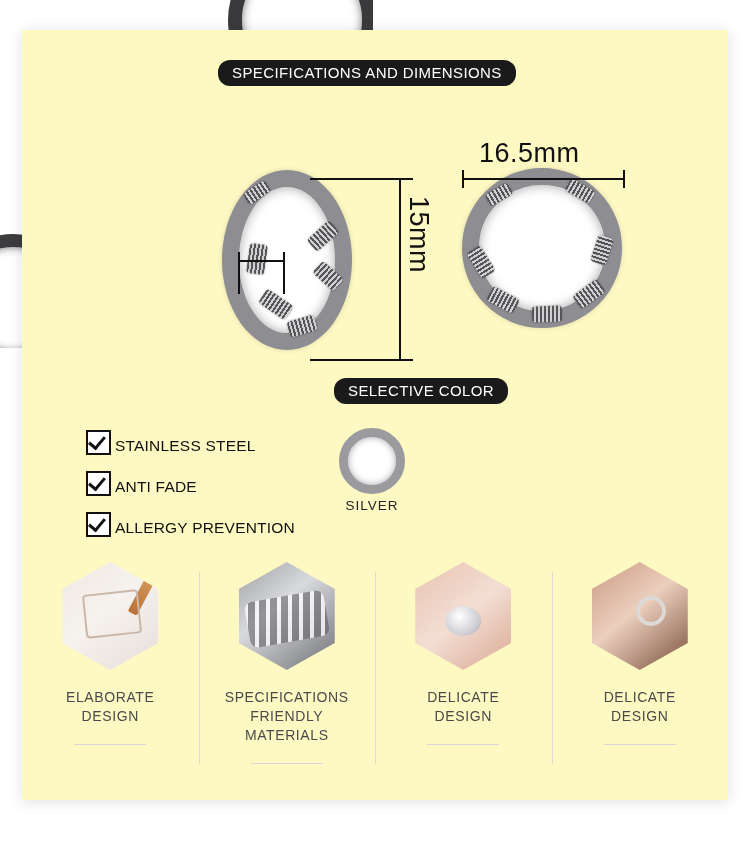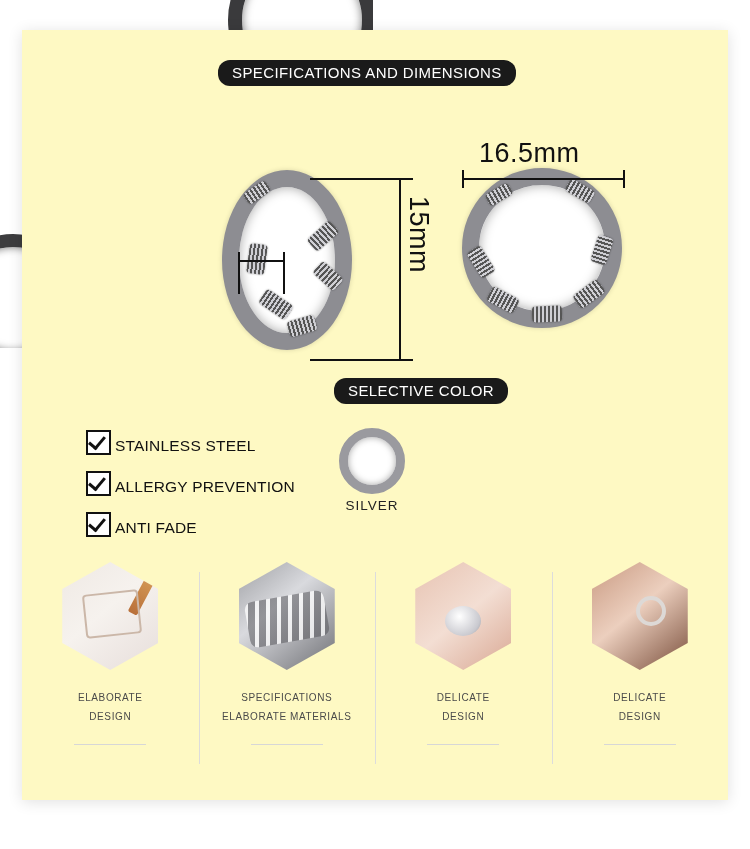--- a/index.html
+++ b/index.html
@@ -262,21 +262,21 @@
   .hex.model::after {
     content: "";
     position: absolute;
     left: 44px; top: 34px;
     width: 22px; height: 22px;
     border-radius: 50%;
     border: 4px solid #ddd9d6;
   }
 
   .f-label {
-    font-size: 10px;
+    font-size: 14px;
     letter-spacing: .6px;
     color: #4a4a4a;
     line-height: 19px;
     text-align: center;
   }
   .f-rule {
     width: 72px;
     height: 1px;
     background: #d7d7d7;
     margin: 18px auto 0 auto;
@@ -360,25 +360,25 @@
 
   <div class="pill" id="pill-color">SELECTIVE COLOR</div>
 
   <div class="checks">
     <div class="check-row">
       <span class="check-box"></span>
       <span class="check-label">STAINLESS STEEL</span>
     </div>
     <div class="check-row">
       <span class="check-box"></span>
-      <span class="check-label">ALLERGY PREVENTION</span>
+      <span class="check-label">ANTI FADE</span>
     </div>
     <div class="check-row">
       <span class="check-box"></span>
-      <span class="check-label">ANTI FADE</span>
+      <span class="check-label">ALLERGY PREVENTION</span>
     </div>
   </div>
 
   <div class="swatch">
     <div class="mini-ring"></div>
     <div class="name">SILVER</div>
   </div>
 
   <div class="features">
 
@@ -389,21 +389,21 @@
       <div class="f-label">ELABORATE</div>
       <div class="f-label">DESIGN</div>
       <div class="f-rule"></div>
     </div>
 
     <div class="feature">
       <div class="hexwrap">
         <div class="hex metal"></div>
       </div>
       <div class="f-label">SPECIFICATIONS</div>
-      <div class="f-label">ELABORATE MATERIALS</div>
+      <div class="f-label">FRIENDLY MATERIALS</div>
       <div class="f-rule"></div>
     </div>
 
     <div class="feature">
       <div class="hexwrap">
         <div class="hex finger"></div>
       </div>
       <div class="f-label">DELICATE</div>
       <div class="f-label">DESIGN</div>
       <div class="f-rule"></div>

